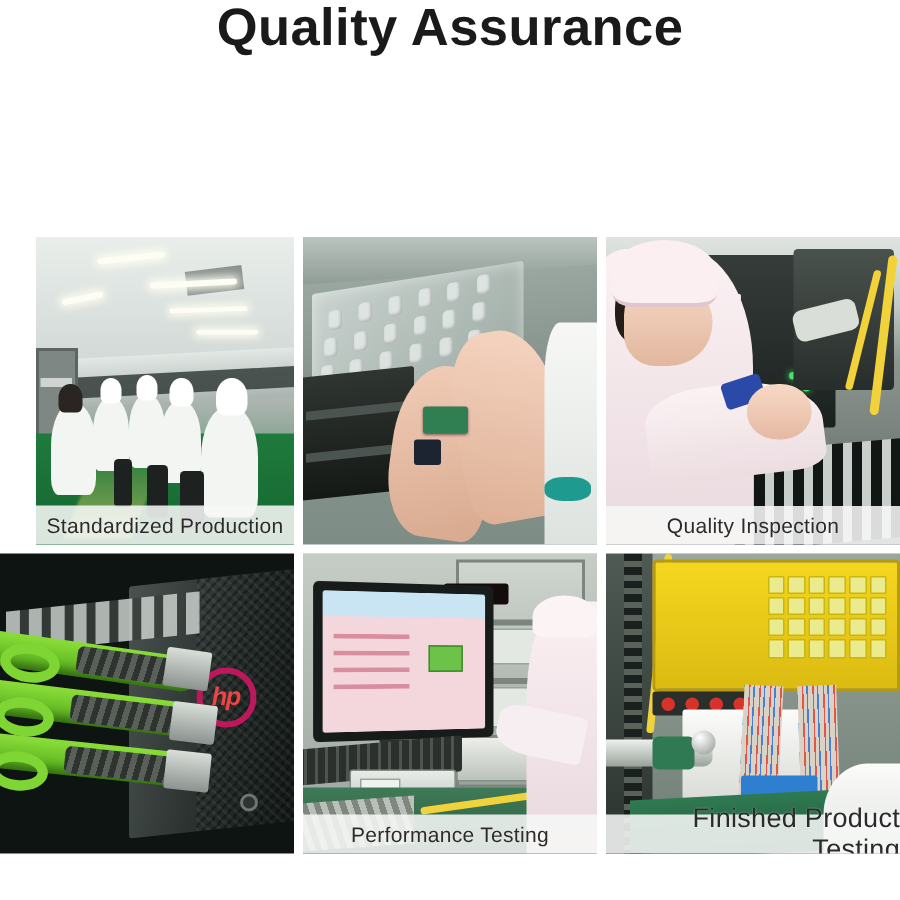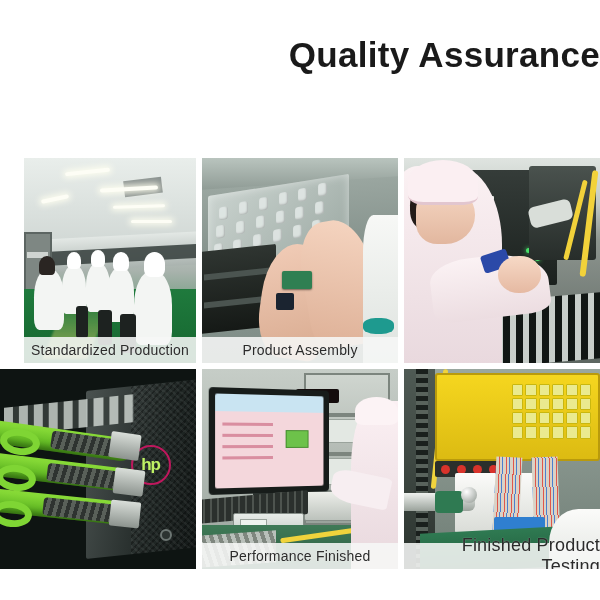--- a/index.html
+++ b/index.html
@@ -5,21 +5,21 @@
   * { margin:0; padding:0; box-sizing:border-box; }
   html,body { width:600px; height:600px; }
   body {
     background:#ffffff;
     font-family:"Liberation Sans", sans-serif;
     overflow:hidden;
   }
   .page { position:relative; width:600px; height:600px; background:#fff; }
 
   
-  .header { text-align:right; padding-top:36px; }
+  .header { text-align:center; }
   .title {
     font-size:35px;
     font-weight:bold;
     color:#1a1a1a;
     letter-spacing:0.3px;
     line-height:1.1;
   }
   .subtitle {
     margin-top:24px;
     font-size:22px;
@@ -166,23 +166,23 @@
 
   
   .t4 { background:#0e1412; }
   .t4 .switch { position:absolute; right:-2%; top:8%; width:58%; height:84%;
       background:linear-gradient(100deg,#4a5250,#232a28 60%,#121716);
       transform:skewY(-6deg); border-radius:2px; }
   .t4 .mesh { position:absolute; right:0; top:0; width:60%; height:100%;
       background:repeating-linear-gradient(45deg, rgba(255,255,255,.05) 0 2px, transparent 2px 5px),
                  repeating-linear-gradient(-45deg, rgba(0,0,0,.3) 0 2px, transparent 2px 5px); }
   .t4 .hplogo { position:absolute; right:13%; top:38%; width:40px; height:40px;
-      border:2px solid #be185d; border-radius:50%;
+      border:4px solid #be185d; border-radius:50%;
       display:flex; align-items:center; justify-content:center;
-      color:#bef264; font-size:17px; font-weight:bold;
+      color:#ef4444; font-size:17px; font-style:italic; font-weight:bold;
       letter-spacing:-1px; font-family:"Liberation Sans", sans-serif; }
   .t4 .dot { position:absolute; right:12%; bottom:14%; width:12px; height:12px;
       background:#2c3331; border:2px solid #6d7673; border-radius:50%; }
   .t4 .portstrip { position:absolute; left:2%; top:16%; width:66%; height:14%;
       background:repeating-linear-gradient(90deg,#c9d0cb 0 9px,#39403d 9px 15px);
       transform:skewY(-6deg); opacity:.85; filter:blur(.4px); }
   .t4 .cable { position:absolute; height:23px; border-radius:12px;
       background:linear-gradient(#8de03a,#4fa81a); box-shadow:inset 0 -4px 6px rgba(0,0,0,.35); }
   .t4 .c1 { left:-8%; top:30%; width:76%; transform:rotate(8deg); }
   .t4 .c2 { left:-8%; top:46%; width:80%; transform:rotate(7deg); }
@@ -357,21 +357,20 @@
         </div>
         <div class="blackbox"></div>
         <div class="greenedge"></div>
         <div class="handL"></div>
         <div class="handR"></div>
         <div class="comp"></div>
         <div class="comp2"></div>
         <div class="coat"></div>
         <div class="cuff"></div>
       </div>
-      <div class="caption">Product Assembly</div>
     </div>
 
     <div class="tile t3">
       <div class="photo">
         <div class="bg"></div>
         <div class="machine">
           <div class="mslot" style="top:22%;"></div>
           <div class="mslot" style="top:38%;"></div>
           <div class="mslot" style="top:54%;"></div>
           <div class="mslot" style="top:70%;"></div>
@@ -384,20 +383,21 @@
         <div class="fiber f2"></div>
         <div class="pcbtray"></div>
         <div class="person"></div>
         <div class="hair3"></div>
         <div class="face"></div>
         <div class="cap"></div>
         <div class="arm"></div>
         <div class="tool"></div>
         <div class="hand3"></div>
       </div>
+      <div class="caption">Quality Inspection</div>
     </div>
 
     <div class="tile t4">
       <div class="photo">
         <div class="switch">
             <div class="mesh"></div>
           </div>
         <div class="portstrip"></div>
         <div class="hplogo">hp</div>
         <div class="dot"></div>
@@ -442,21 +442,21 @@
         <div class="gen">
             <div class="genscreen"></div>
           </div>
         <div class="ybench"></div>
         <div class="ycable"></div>
         <div class="trayl"></div>
         <div class="person5"></div>
         <div class="cap5"></div>
         <div class="arm5"></div>
       </div>
-      <div class="caption">Performance Finished</div>
+      <div class="caption">Performance Testing</div>
     </div>
 
     <div class="tile t6">
       <div class="photo">
         <div class="bgcab"></div>
         <div class="leftcol"></div>
         <div class="perf"></div>
         <div class="ycab"></div>
         <div class="fixture">
           <div class="keypad">

